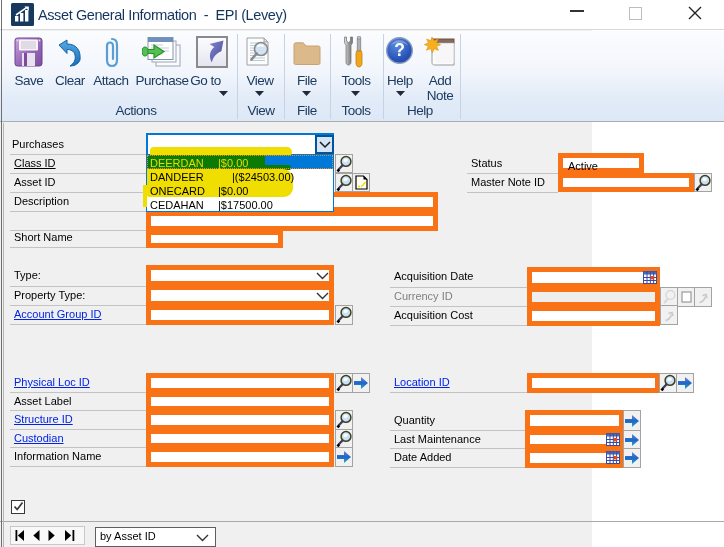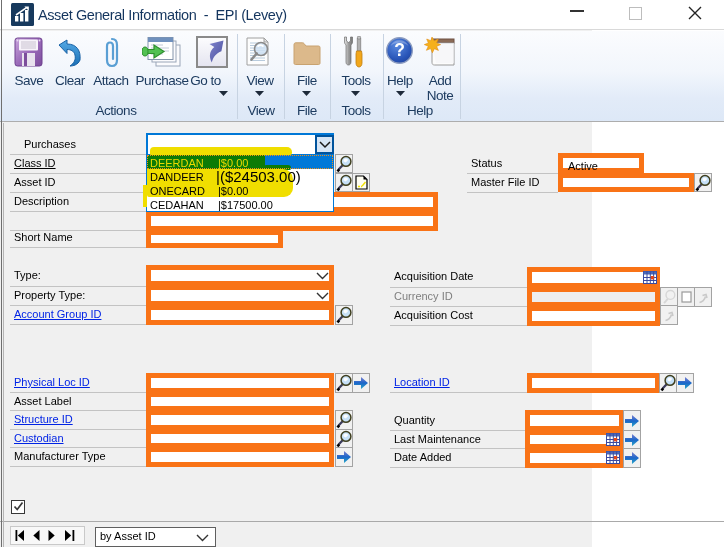--- a/index.html
+++ b/index.html
@@ -110,21 +110,21 @@
           </linearGradient>
         </defs>
     <rect x="1" y="1" width="30" height="30" fill="url(#gt)" stroke="#8a8a8a" stroke-width="2"></rect>
     <path d="M27.5 4.5 L13.5 8 L18.3 11 C13.6 14.8 12.6 20.5 15.8 26.6 C16.9 21.2 20.5 16.9 25.4 15.2 Z" fill="url(#ga)"></path>
   </svg>
   <div class="rlab" style="left:183px;width:45px">Go to</div>
   <svg class="dar" style="left:219px" width="9" height="5" viewBox="0 0 9 5">
         <path d="M0 0 h9 l-4.5 5 z" fill="#1e2a3a"></path>
       </svg>
 
-  <div class="rgrp" style="left:56px;width:120px">Actions</div>
+  <div class="rgrp" style="left:76px;width:120px">Actions</div>
   <div class="rsep" style="left:237px"></div>
 
   <svg class="a" style="left:244px;top:6px" width="31" height="31" viewBox="0 0 31 31">
     <path d="M3 1 L20 1 L24 5 L24 28 L3 28 Z" fill="#fdfdfd" stroke="#a0a0a0"></path>
     <path d="M20 1 L20 5 L24 5 Z" fill="#e4e4e4" stroke="#a0a0a0"></path>
     <path d="M6 6 h11 M6 8.5 h15 M6 11 h15 M6 13.5 h15 M6 16 h15 M6 18.5 h15 M6 21 h15 M6 23.5 h15" stroke="#b8cbdd" stroke-width="1.1"></path>
     <circle cx="17" cy="12" r="6.5" fill="#cfe2f3" fill-opacity=".85" stroke="#8a8a8a" stroke-width="1.6"></circle>
     <path d="M12.7 16.5 L7.5 22.5" stroke="#8a8a8a" stroke-width="2.6" stroke-linecap="round"></path>
     <path d="M13.5 9.5 a4.5 4.5 0 0 1 6 0" stroke="#fff" stroke-width="1.8" fill="none"></path>
   </svg>
@@ -191,21 +191,21 @@
     <path d="M8 7 L30 7 L30 27 L12 27 Z" fill="#f4f4f6" opacity=".6"></path>
     <path d="M8 26 L10 29 L8 29 Z" fill="#c9c9c9"></path>
     <path d="M8 1 l2.2 3.8 4-1.8 -1.6 4 4 1.6 -4 1.8 1.8 4 -4-1.7 -2 4.1 -1.8-4.2 -4.2 1.7 1.9-4 -4-1.7 4.1-1.6 -1.7-4 4.1 1.7 Z" fill="#f5b01c" stroke="#e08d12" stroke-width=".6"></path>
   </svg>
   <div class="rlab" style="left:421px;width:38px">Add</div>
   <div class="a" style="left:419px;top:57px;width:42px;height:15px;line-height:15px;font-size:13.5px;letter-spacing:-0.5px;color:#1e3c60;text-align:center">Note</div>
   <div class="rgrp" style="left:390px;width:60px">Help</div>
   <div class="rsep" style="left:460px"></div>
 </div>
 
-<div class="lbl" style="left:24px;top:135px">Purchases</div>
+<div class="lbl" style="left:12px;top:135px">Purchases</div>
 <div class="ln" style="left:10px;top:154px;width:136px"></div>
 <div class="lbl b" style="left:14px;top:154px;text-decoration:underline">Class ID</div>
 <div class="ln" style="left:10px;top:173px;width:136px"></div>
 <div class="lbl b" style="left:14px;top:173px">Asset ID</div>
 <div class="ln" style="left:10px;top:192px;width:136px"></div>
 <div class="lbl b" style="left:14px;top:192px">Description</div>
 <div class="ln" style="left:10px;top:211px;width:136px"></div>
 <div class="ln" style="left:10px;top:230px;width:136px"></div>
 <div class="lbl" style="left:14px;top:228px">Short Name</div>
 <div class="ln" style="left:10px;top:247px;width:136px"></div>
@@ -234,21 +234,21 @@
 <div class="btn" style="left:352px;top:173px;width:18px;height:19px">
   <svg width="13" height="15" viewBox="0 0 13 15">
     <path d="M1 1 L8.5 1 L12 4.5 L12 14 L1 14 Z" fill="#fffef2" stroke="#000" stroke-width="1.2"></path>
     <path d="M8.5 1 L8.5 4.5 L12 4.5 Z" fill="#000"></path>
     <path d="M3 11.5 h2 M6 11.5 h1 M8 10 l2.5 -3 M7 11 l1 -1" stroke="#f0e000" stroke-width="1.4"></path>
   </svg>
 </div>
 
 <div class="lbl" style="left:471px;top:154px">Status</div>
 <div class="ln" style="left:467px;top:173px;width:91px"></div>
-<div class="lbl" style="left:471px;top:173px">Master File ID</div>
+<div class="lbl" style="left:471px;top:173px">Master Note ID</div>
 <div class="ln" style="left:467px;top:192px;width:91px"></div>
 <div class="fld" style="left:558px;top:153px;width:86px;height:20px;padding:2px 0 0 5px">Active</div>
 <div class="fld" style="left:558px;top:173px;width:136px;height:19px"></div>
 <div class="btn" style="left:694px;top:173px;width:18px;height:19px">
   <svg width="16" height="18" viewBox="0 0 16 18">
     <path d="M2.6 14.6 L6.6 10.2" stroke="#3a3a5a" stroke-width="2.2"></path>
     <path d="M1.4 16.4 L3.2 14.4" stroke="#000" stroke-width="2.6"></path>
     <circle cx="10" cy="6.4" r="4.9" fill="#c6e0f7" stroke="#3f3f1f" stroke-width="1.5"></circle>
     <path d="M7.6 4.4 a3.4 3.4 0 0 1 4.6 0.6 l-2.4 2.6 -2.4 -1.4 Z" fill="#fff" opacity=".92"></path>
   </svg>
@@ -320,21 +320,21 @@
 </div>
 
 <div class="lbl lk" style="left:14px;top:373px">Physical Loc ID</div>
 <div class="ln" style="left:10px;top:392px;width:136px"></div>
 <div class="lbl" style="left:14px;top:392px">Asset Label</div>
 <div class="ln" style="left:10px;top:410px;width:136px"></div>
 <div class="lbl lk" style="left:14px;top:410px">Structure ID</div>
 <div class="ln" style="left:10px;top:429px;width:136px"></div>
 <div class="lbl lk" style="left:14px;top:429px">Custodian</div>
 <div class="ln" style="left:10px;top:447px;width:136px"></div>
-<div class="lbl" style="left:14px;top:447px">Manufacturer Type</div>
+<div class="lbl" style="left:14px;top:447px">Information Name</div>
 <div class="ln" style="left:10px;top:466px;width:136px"></div>
 
 <div class="fld" style="left:146px;top:373px;width:188px;height:20px"></div>
 <div class="btn" style="left:335px;top:373px;width:18px;height:20px">
   <svg width="16" height="18" viewBox="0 0 16 18">
     <path d="M2.6 14.6 L6.6 10.2" stroke="#3a3a5a" stroke-width="2.2"></path>
     <path d="M1.4 16.4 L3.2 14.4" stroke="#000" stroke-width="2.6"></path>
     <circle cx="10" cy="6.4" r="4.9" fill="#c6e0f7" stroke="#3f3f1f" stroke-width="1.5"></circle>
     <path d="M7.6 4.4 a3.4 3.4 0 0 1 4.6 0.6 l-2.4 2.6 -2.4 -1.4 Z" fill="#fff" opacity=".92"></path>
   </svg>
@@ -471,20 +471,20 @@
 
 <div class="a" style="left:147px;top:155px;width:186px;height:14px;border:1px dotted #ee8e1a"></div>
 
 <div class="a" style="left:147px;top:169px;width:146px;height:27.5px;background:#f0de00;border-radius:0 10px 9px 2px"></div>
 <div class="a" style="left:143px;top:185px;width:4px;height:22px;background:#f0de00"></div>
 <div class="a" style="left:0;top:123px;width:1px;height:424px;background:#b5b5b5;margin-left:3px"></div>
 
 <div class="a" style="left:150px;top:156px;width:180px;height:13px;line-height:14px;color:#ead900;font-size:11px">DEERDAN</div>
 <div class="a" style="left:218px;top:156px;height:13px;line-height:14px;color:#ead900;font-size:11px">|$0.00</div>
 <div class="a" style="left:150px;top:170px;height:14px;line-height:14px;font-size:11px">DANDEER</div>
-<div class="a" style="left:216px;top:170px;height:14px;line-height:14px;font-size:15px">|($24503.00)</div>
+<div class="a" style="left:232px;top:170px;height:14px;line-height:14px;font-size:11px">|($24503.00)</div>
 <div class="a" style="left:150px;top:184px;height:14px;line-height:14px;font-size:11px">ONECARD</div>
 <div class="a" style="left:218px;top:184px;height:14px;line-height:14px;font-size:11px">|$0.00</div>
 <div class="a" style="left:150px;top:198px;height:14px;line-height:14px;font-size:11px">CEDAHAN</div>
 <div class="a" style="left:218px;top:198px;height:14px;line-height:14px;font-size:11px">|$17500.00</div>
 
 <div class="a" style="left:1px;top:0;width:1px;height:547px;background:#6f6f6f;z-index:99"></div>
 </div>
 
 </body></html>

